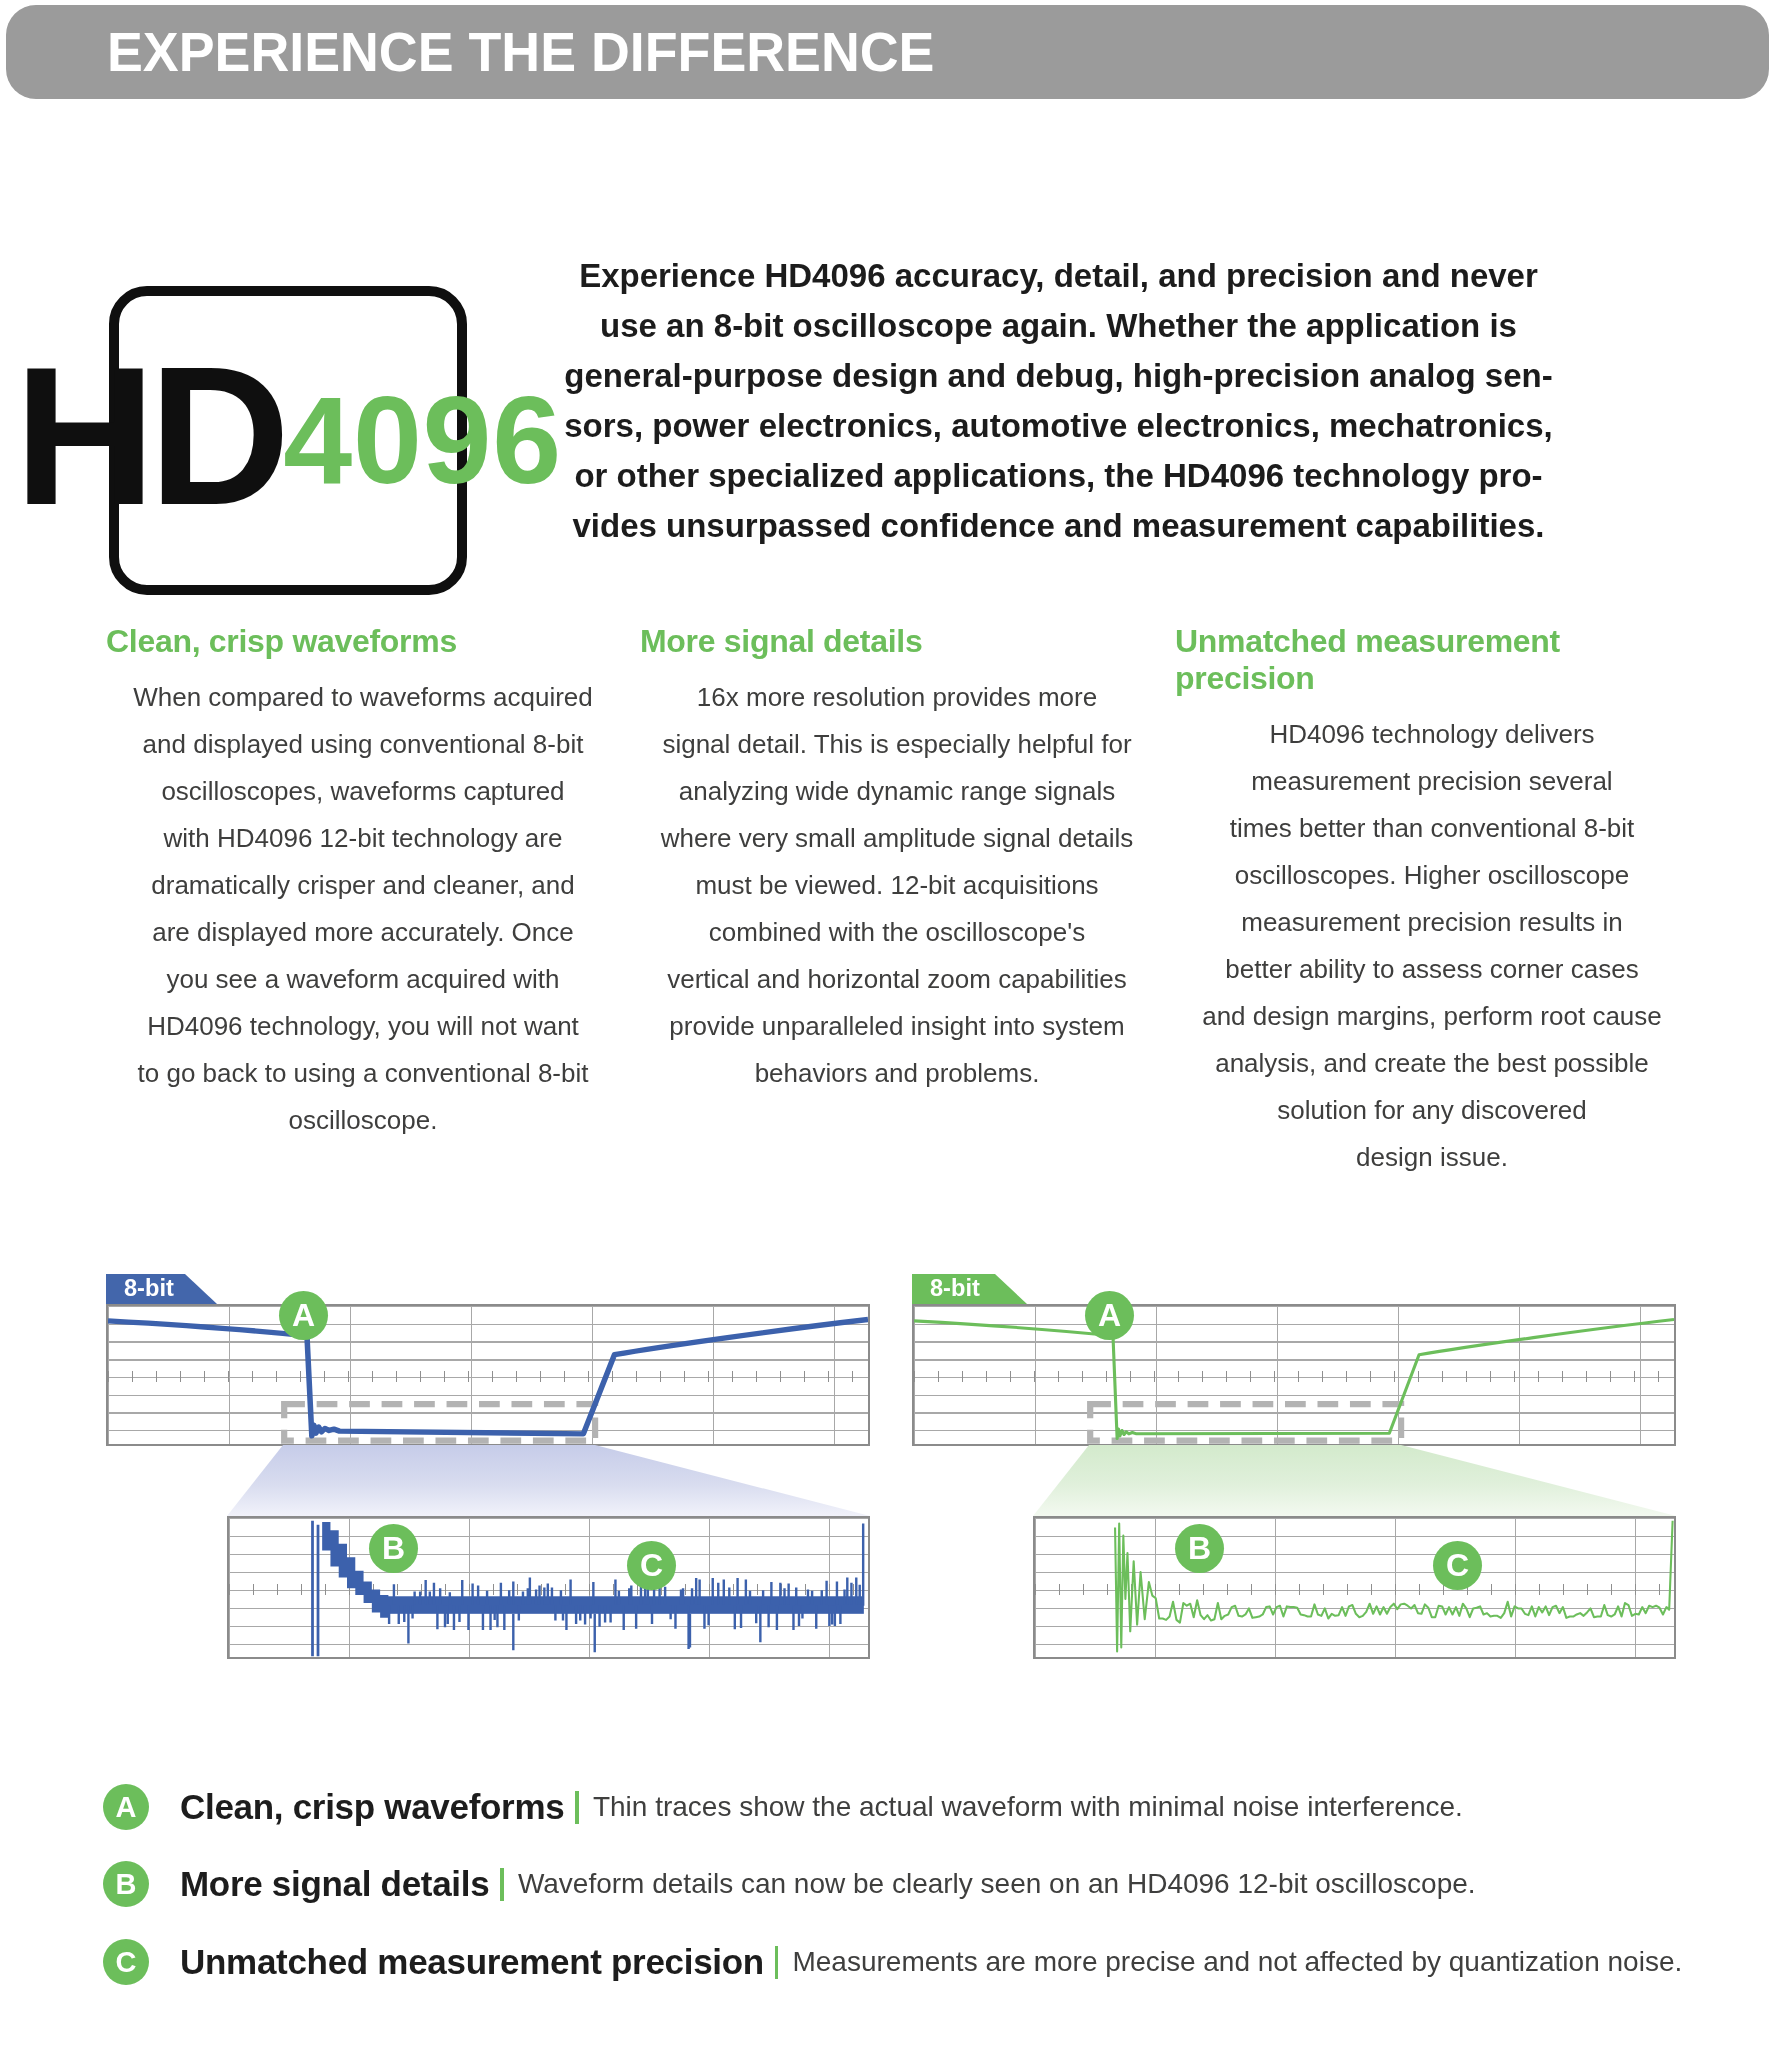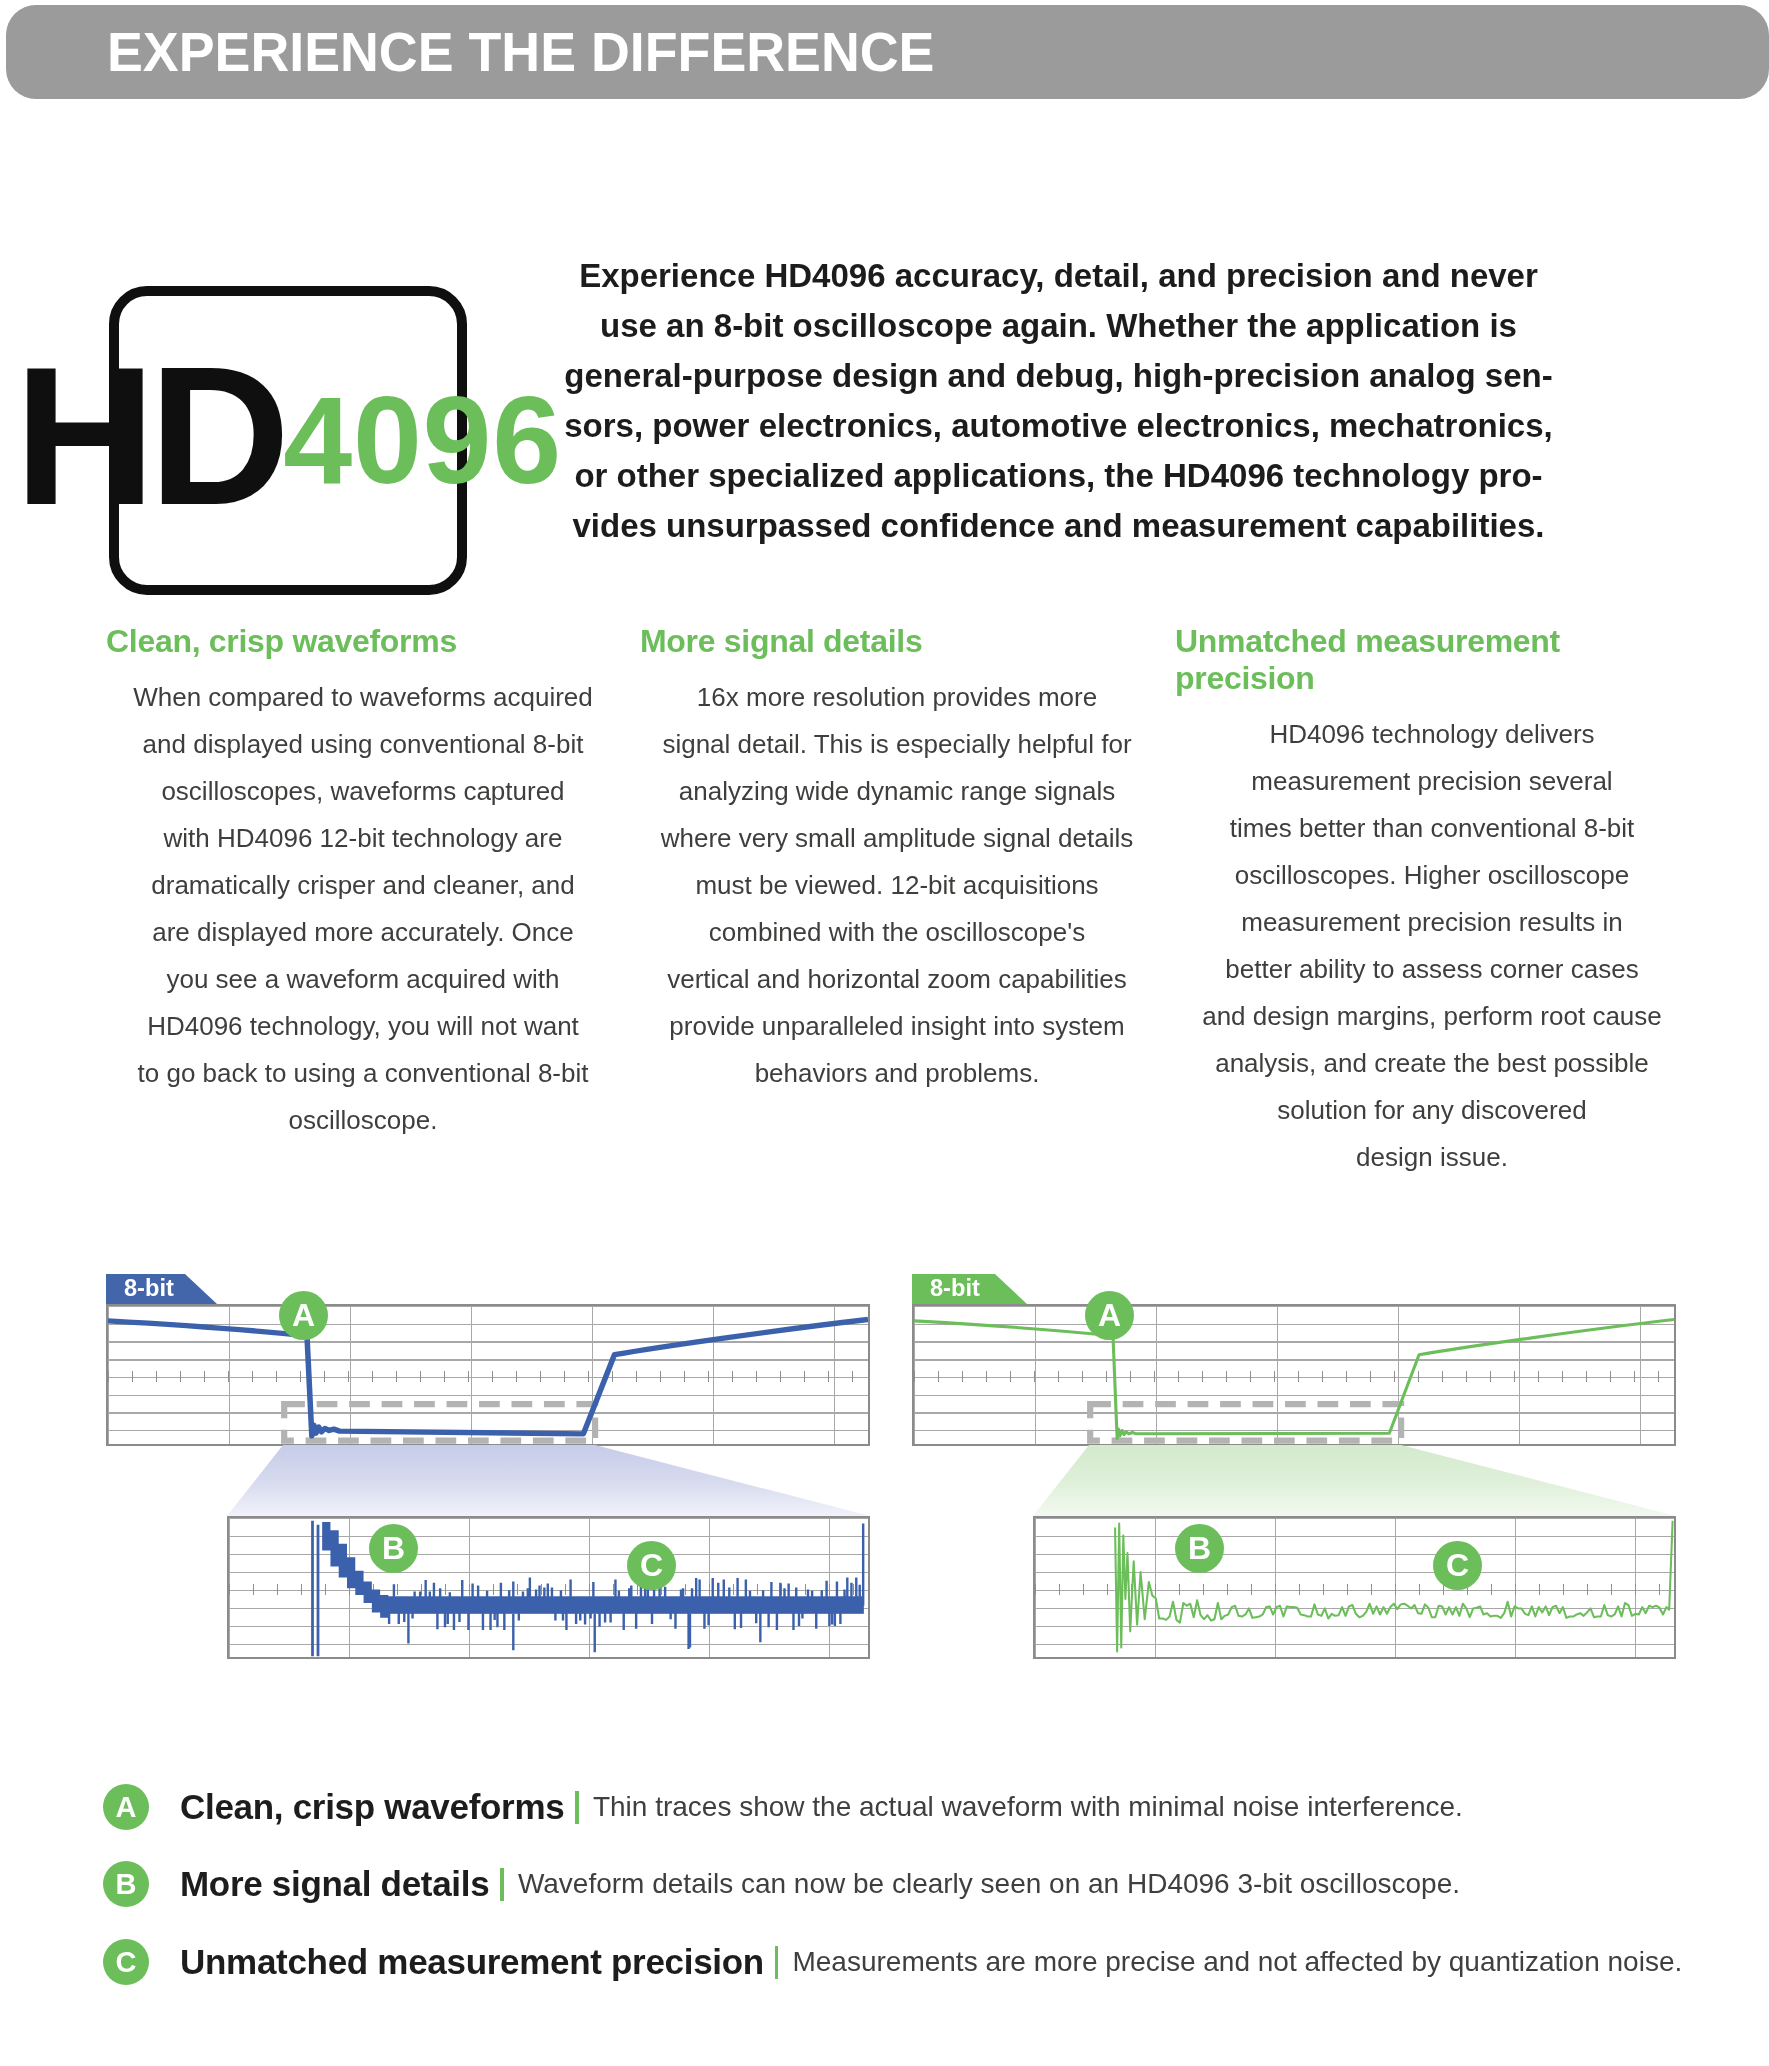--- a/index.html
+++ b/index.html
@@ -183,21 +183,21 @@
       <span class="llabel">Clean, crisp waveforms</span>
       <span class="lsep accent-bg" style="background: rgb(108, 190, 91);"></span>
       <span class="ldesc">Thin traces show the actual waveform with minimal noise interference.</span>
     </div>
   </div>
   <div class="lrow" style="top:1861px;">
     <div class="lcircle accent-bg" style="background: rgb(108, 190, 91);">B</div>
     <div class="ltext">
       <span class="llabel">More signal details</span>
       <span class="lsep accent-bg" style="background: rgb(108, 190, 91);"></span>
-      <span class="ldesc">Waveform details can now be clearly seen on an HD4096 3-bit oscilloscope.</span>
+      <span class="ldesc">Waveform details can now be clearly seen on an HD4096 12-bit oscilloscope.</span>
     </div>
   </div>
   <div class="lrow" style="top:1939px;">
     <div class="lcircle accent-bg" style="background: rgb(108, 190, 91);">C</div>
     <div class="ltext">
       <span class="llabel">Unmatched measurement precision</span>
       <span class="lsep accent-bg" style="background: rgb(108, 190, 91);"></span>
       <span class="ldesc">Measurements are more precise and not affected by quantization noise.</span>
     </div>
   </div>

